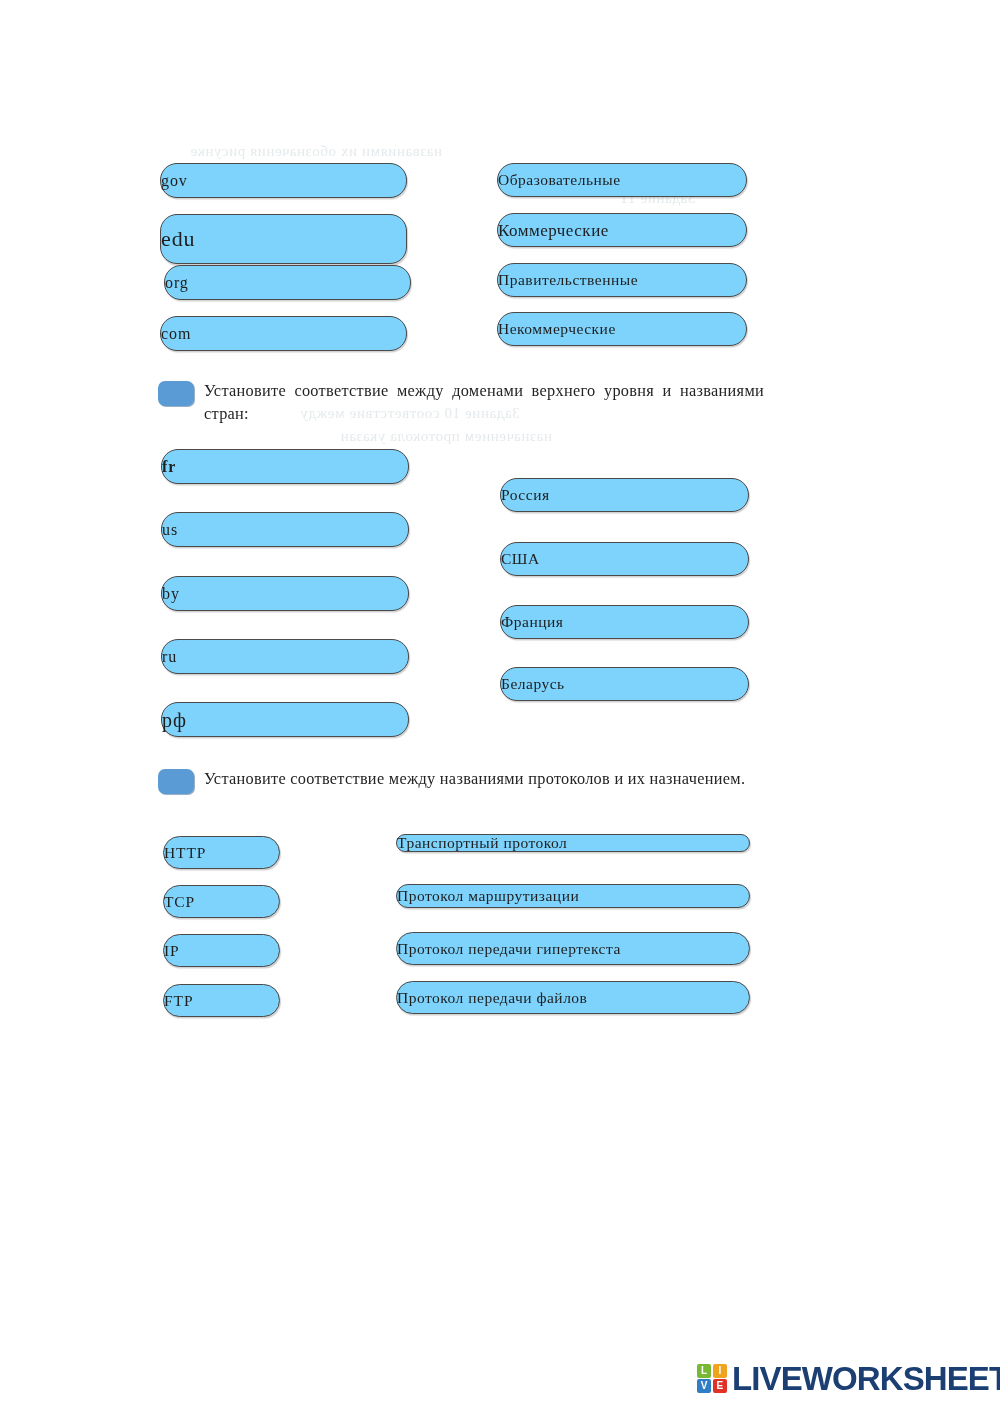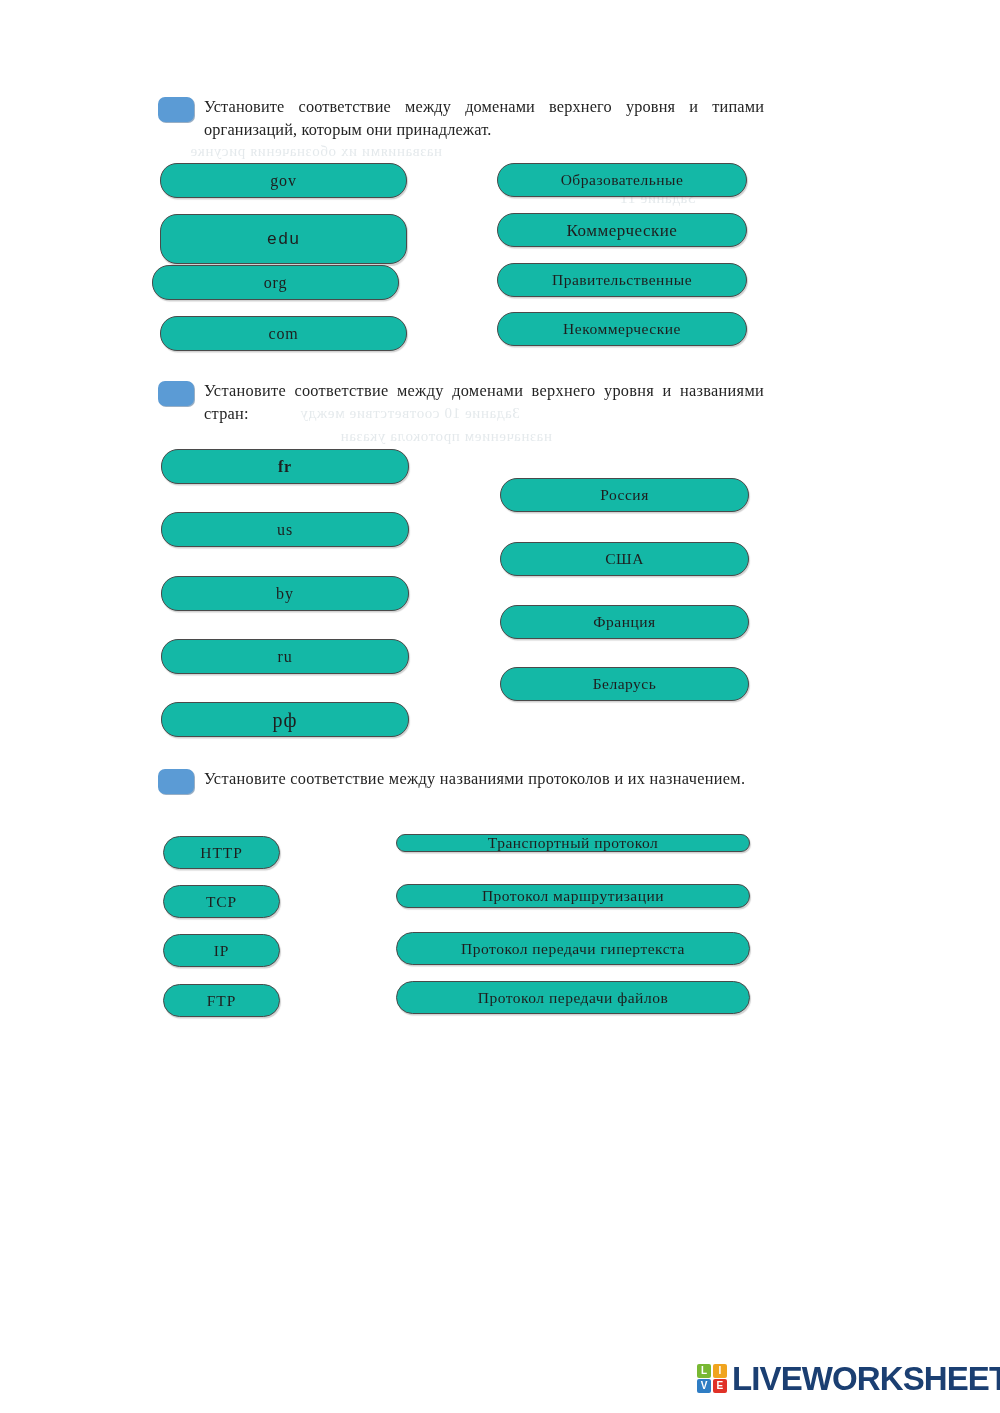--- a/index.html
+++ b/index.html
@@ -66,24 +66,24 @@
   }
   .prompt-text.tight { letter-spacing: 0.3px; }
 
   
   .col { position: absolute; }
 
   .box {
     position: absolute;
     display: flex;
     align-items: center;
-    justify-content: center;
+    justify-content: flex-start;
     border: 1.4px solid #4a4a4a;
     border-radius: 17px;
-    background: #14b8a6;
+    background: #7dd3fc;
     font-family: "Liberation Serif", serif;
     color: #1e1e1e;
     box-shadow: 1px 1.5px 1px rgba(120,120,120,.35);
   }
   .box span {
     display: block;
     letter-spacing: 0.5px;
     line-height: 1;
     transform: translateY(-0.5px);
   }
@@ -136,35 +136,29 @@
 <body>
 
 <div class="sheet">
 
   <div class="bleed" style="left:190px; top:143px;">названиями их обозначения рисунке</div>
   <div class="bleed" style="left:600px; top:166px;">Задание 9</div>
   <div class="bleed" style="left:300px; top:405px;">Задание 10 соответствие между</div>
   <div class="bleed" style="left:340px; top:428px;">назначением протокола указан</div>
   <div class="bleed" style="left:620px; top:190px;">Задание 11</div>
 
-  <div class="section" style="left:158px; top:96px; width:620px;">
-    <div class="prompt">
-      <div class="marker"></div>
-      <div class="prompt-text">Установите соответствие между доменами верхнего уровня и типами организаций, которым они принадлежат.</div>
-    </div>
-  </div>
 
   <div class="col">
     <div class="box lat" style="left:160px; top:163px; width:247px; height:35px; font-size:16px;">
         <span>gov</span>
       </div>
-    <div class="box lat" style="left:160px; top:214px; width:247px; height:50px; font-size:17px;font-family:Liberation Mono, monospace;">
+    <div class="box lat" style="left:160px; top:214px; width:247px; height:50px; font-size:22px;">
         <span>edu</span>
       </div>
-    <div class="box lat" style="left:152px; top:265px; width:247px; height:35px; font-size:16px;">
+    <div class="box lat" style="left:164px; top:265px; width:247px; height:35px; font-size:16px;">
         <span>org</span>
       </div>
     <div class="box lat" style="left:160px; top:316px; width:247px; height:35px; font-size:16px;">
         <span>com</span>
       </div>
   </div>
 
   <div class="col">
     <div class="box" style="left:497px; top:163px; width:250px; height:34px; font-size:15.5px;">
         <span>Образовательные</span>

